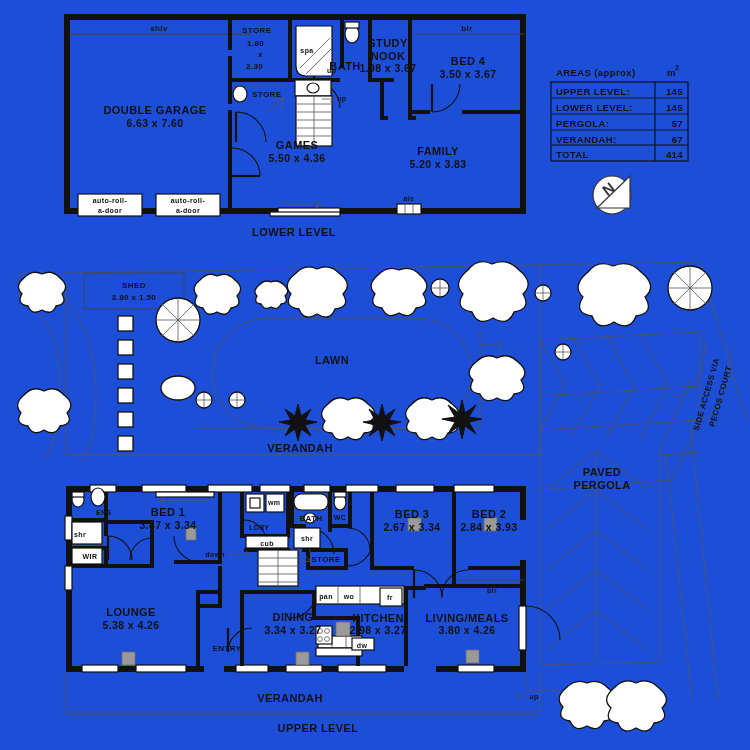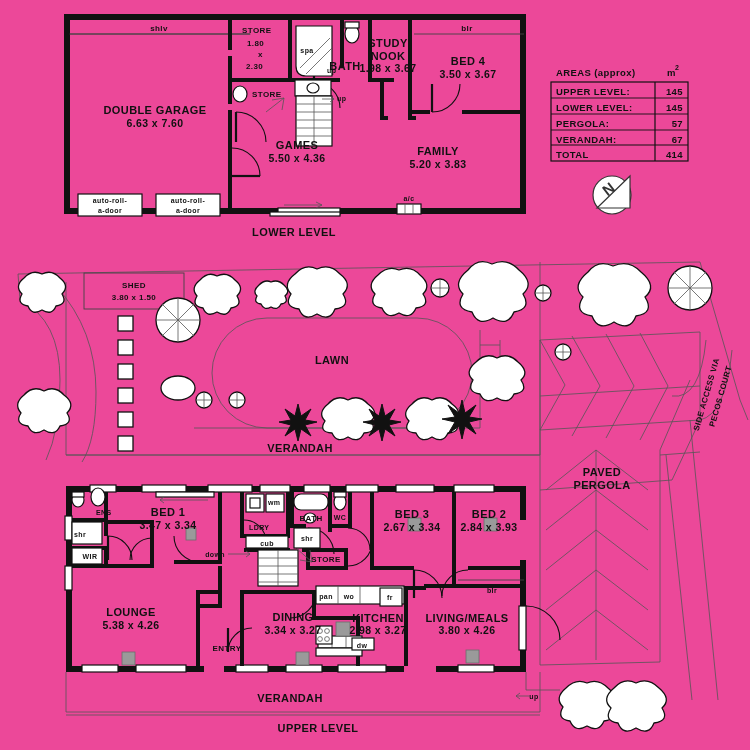--- a/index.html
+++ b/index.html
@@ -7,21 +7,21 @@
     padding: 0;
     background: #ffffff;
   }
   body {
     font-family: "Liberation Sans", sans-serif;
   }
   #plan {
     position: relative;
     width: 750px;
     height: 750px;
-    background: #ec4899;
+    background: #1d4ed8;
     overflow: hidden;
   }
   #plan svg {
     position: absolute;
     left: 0;
     top: 0;
   }
   text {
     font-family: "Liberation Sans", sans-serif;
     fill: #111111;

